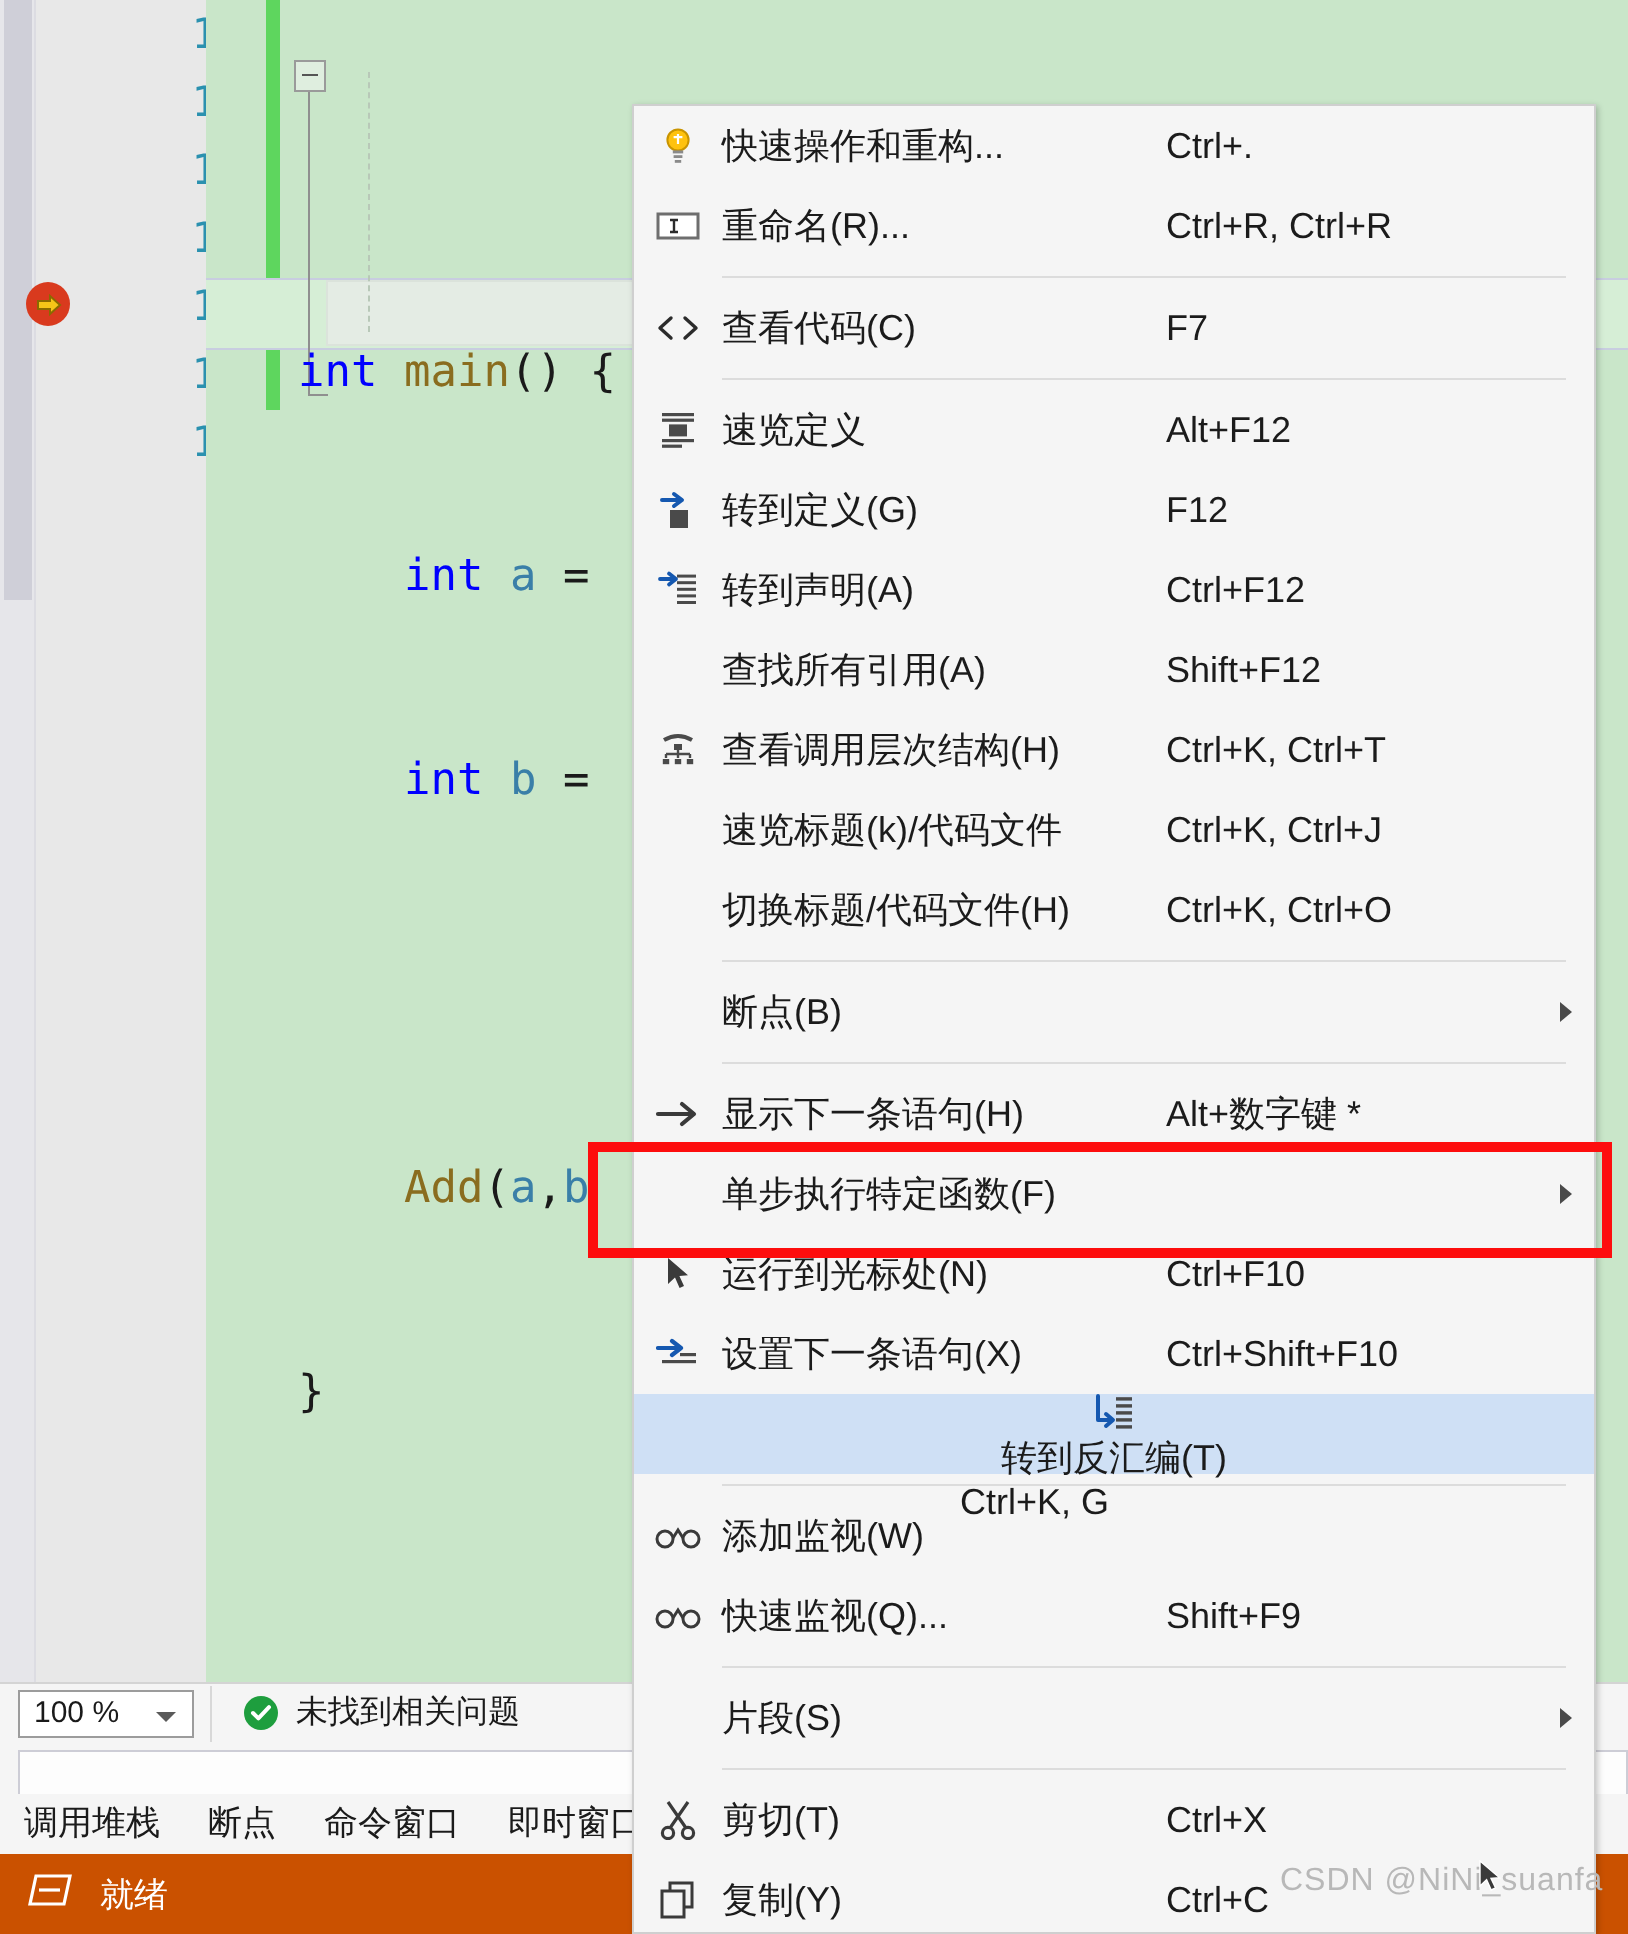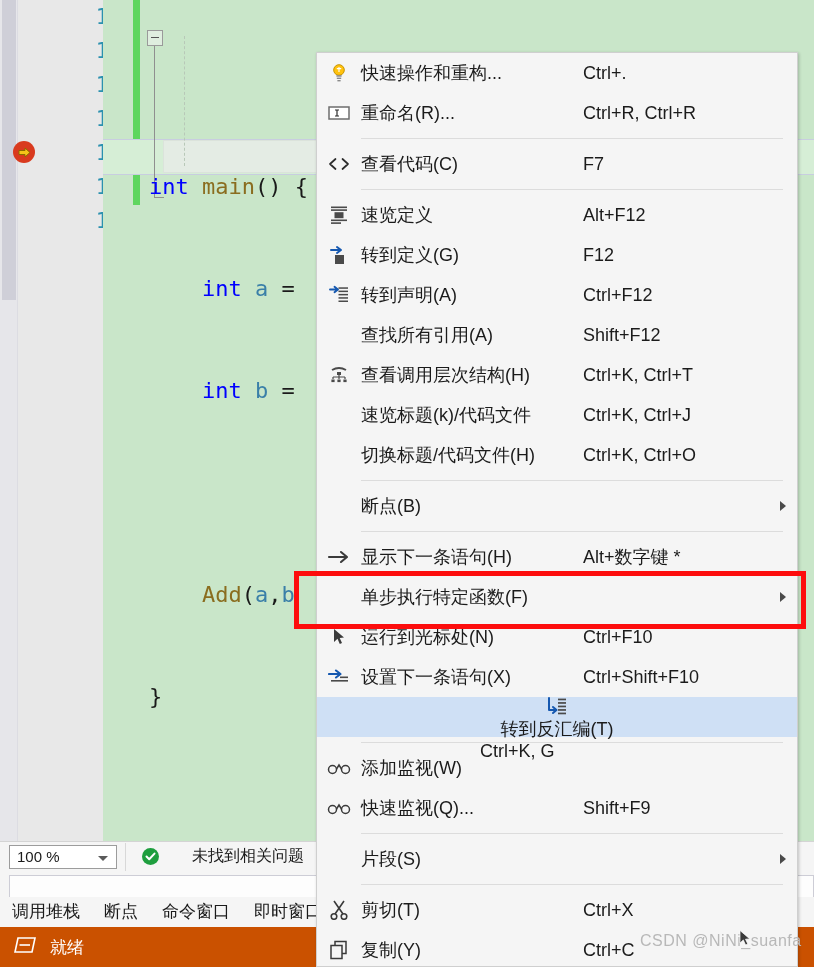--- a/index.html
+++ b/index.html
@@ -93,40 +93,40 @@
     background: #e9ece6;
   }
 
   
   #zoom-bar {
     position: absolute; left: 0; top: 841px; width: 814px; height: 30px;
     background: #f5f5f5; border-top: 1px solid #d4d4d4;
     display: flex; align-items: center;
   }
   .zoom-combo {
-    margin-left: 9px; width: 108px; height: 24px; background: #ffffff;
+    margin-left: 9px; width: 88px; height: 24px; background: #ffffff;
     border: 1px solid #9c9c9c; display: flex; align-items: center;
     font-size: 15px; color: #1a1a1a; padding-left: 7px; position: relative;
   }
   .zoom-combo .caret {
     position: absolute; right: 8px; top: 10px; width: 0; height: 0;
     border-left: 5px solid transparent; border-right: 5px solid transparent;
     border-top: 5px solid #5a5a5a;
   }
   .zoom-sep {
     width: 1px; height: 28px; background: #d8d8d8; margin-left: 8px;
   }
   .errcheck { display: flex; align-items: center; margin-left: 16px; }
   .errcheck .chk {
     width: 17px; height: 17px; border-radius: 50%; background: #1e9e3e;
     display: flex; align-items: center; justify-content: center;
     margin-right: 9px;
   }
   .errcheck .chk svg { display: block; }
-  .errcheck .txt { font-size: 16px; color: #1a1a1a; margin-left: 24px; }
+  .errcheck .txt { font-size: 16px; color: #1a1a1a; }
 
   #panel-tabs {
     position: absolute; left: 0; top: 871px; width: 814px; height: 56px;
     background: #f5f5f5;
   }
   .tab-topline {
     position: absolute; left: 9px; top: 4px; right: 0px; height: 22px;
     border: 1px solid #cdcdd6; border-bottom: none; background: #fdfdfd;
     overflow: hidden; color: #9aa0b0; font-size: 13px; padding-left: 36px;
     line-height: 28px;

